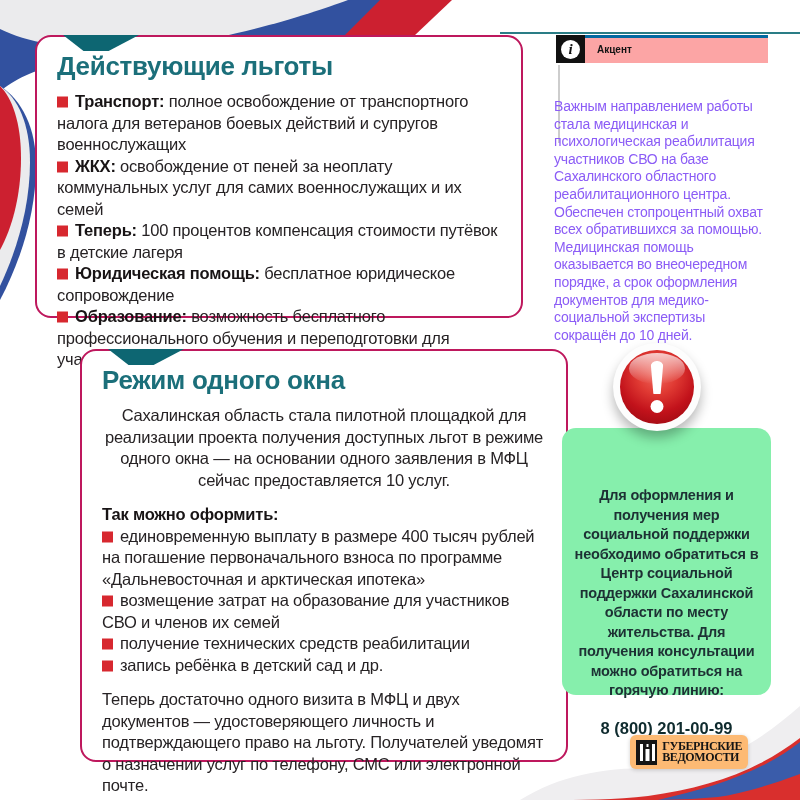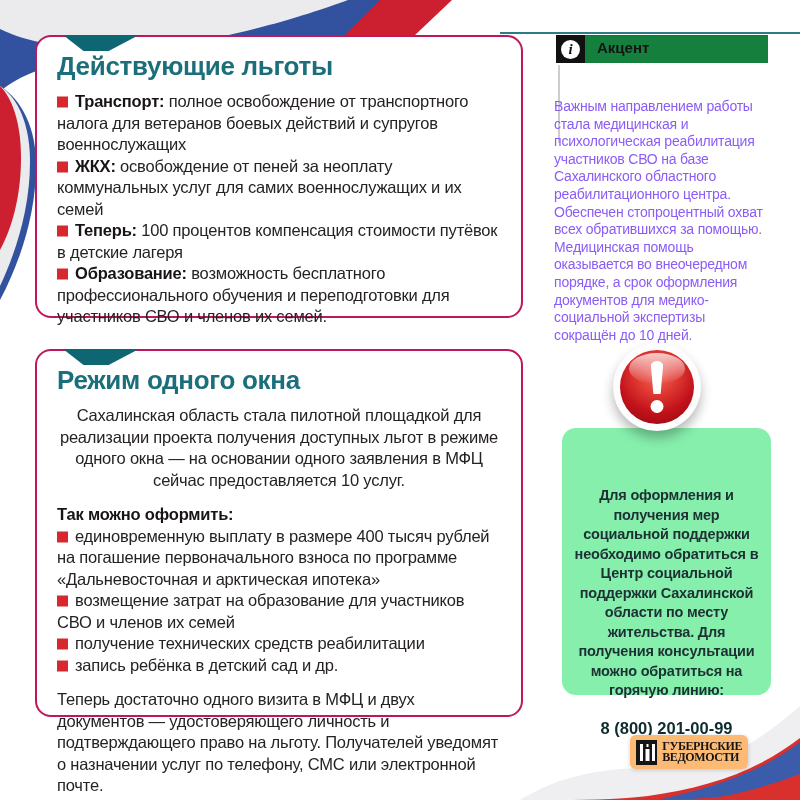--- a/index.html
+++ b/index.html
@@ -21,22 +21,22 @@
   .li b{color:#181415;}
   .gap{height:13px;}
   .subhead{font-weight:800;color:#181415;}
 
   
   .accent-header{position:absolute;left:556px;top:35px;width:212px;height:28px;display:flex;z-index:2;}
   .accent-iconbox{width:29px;height:28px;background:#111;display:flex;align-items:center;justify-content:center;}
   .info-circle{width:19px;height:19px;border-radius:50%;background:#fff;color:#111;
                font-family:"Liberation Serif",serif;font-style:italic;font-weight:bold;
                font-size:15px;line-height:19px;text-align:center;}
-  .accent-yellow{flex:1;background:#15803d;border-top:1px solid #0369a1;box-sizing:border-box;
-                 font-size:15px;font-weight:800;color:#141414;line-height:24px;padding-left:12px;}
+  .accent-yellow{flex:1;background:#fca5a5;border-top:3px solid #0369a1;box-sizing:border-box;
+                 font-size:10px;font-weight:800;color:#141414;line-height:24px;padding-left:12px;}
   .accent-rule{position:absolute;left:558px;top:65px;width:2px;height:78px;background:#cdcdcd;z-index:2;}
   .accent-body{position:absolute;left:554px;top:84px;width:216px;font-size:14px;line-height:17.6px;
                letter-spacing:-0.2px;color:#8b5cf6;z-index:2;}
 
   
   .excl{position:absolute;left:613px;top:343px;width:88px;height:88px;border-radius:50%;
         background:#fdfdfd;box-shadow:0 7px 12px rgba(0,0,0,.28);z-index:3;
         display:flex;align-items:center;justify-content:center;}
   .excl-inner{position:relative;width:74px;height:74px;border-radius:50%;overflow:hidden;
         background:radial-gradient(circle at 50% 32%, #f0695e 0%, #e03a33 32%, #c2121b 62%, #8d060e 100%);}
@@ -91,26 +91,27 @@
   <div class="card-fold"></div>
   <h1>Действующие льготы</h1>
   <div class="bodytext">
 
       <p class="li"><span class="sq"></span><b>Транспорт:</b> <span>полное освобождение от транспортного налога для ветеранов боевых действий и супругов военнослужащих</span></p>
 
       <p class="li"><span class="sq"></span><b>ЖКХ:</b> <span>освобождение от пеней за неоплату коммунальных услуг для самих военнослужащих и их семей</span></p>
 
       <p class="li"><span class="sq"></span><b>Теперь:</b> <span>100 процентов компенсация стоимости путёвок в детские лагеря</span></p>
 
+      <p class="li"><span class="sq"></span><b>Юридическая помощь:</b> <span>бесплатное юридическое сопровождение</span></p>
 
       <p class="li"><span class="sq"></span><b>Образование:</b> <span>возможность бесплатного профессионального обучения и переподготовки для участников СВО и членов их семей.</span></p>
     </div>
 </section>
 
-<section class="card" style="top:349px;height:368px;">
+<section class="card" style="top:349px;height:413px;margin-left:45px;">
   <div class="card-fold"></div>
   <h1>Режим одного окна</h1>
   <p class="bodytext" style="margin:0;text-align:center;">Сахалинская область стала пилотной площадкой для реализации проекта получения доступных льгот в режиме одного окна — на основании одного заявления в МФЦ сейчас предоставляется 10 услуг.</p>
   <div class="gap"></div>
   <p class="bodytext subhead" style="margin:0;">Так можно оформить:</p>
   <div class="bodytext">
 
       <p class="li"><span class="sq"></span><span>единовременную выплату в размере 400 тысяч рублей на погашение первоначального взноса по программе «Дальневосточная и арктическая ипотека»</span></p>
 
       <p class="li"><span class="sq"></span><span>возмещение затрат на образование для участников СВО и членов их семей</span></p>

